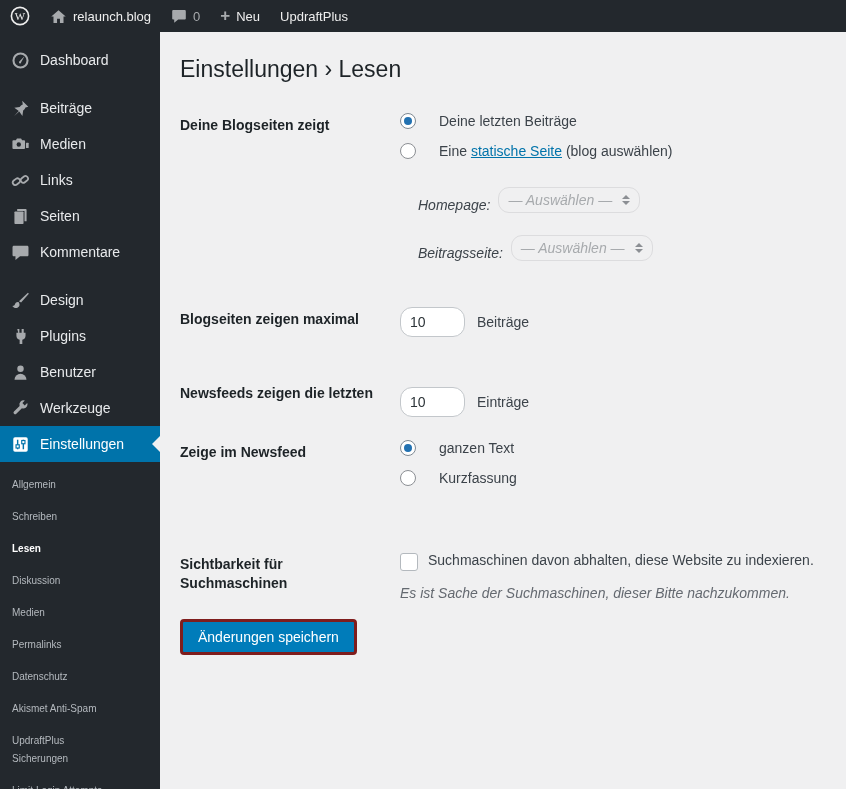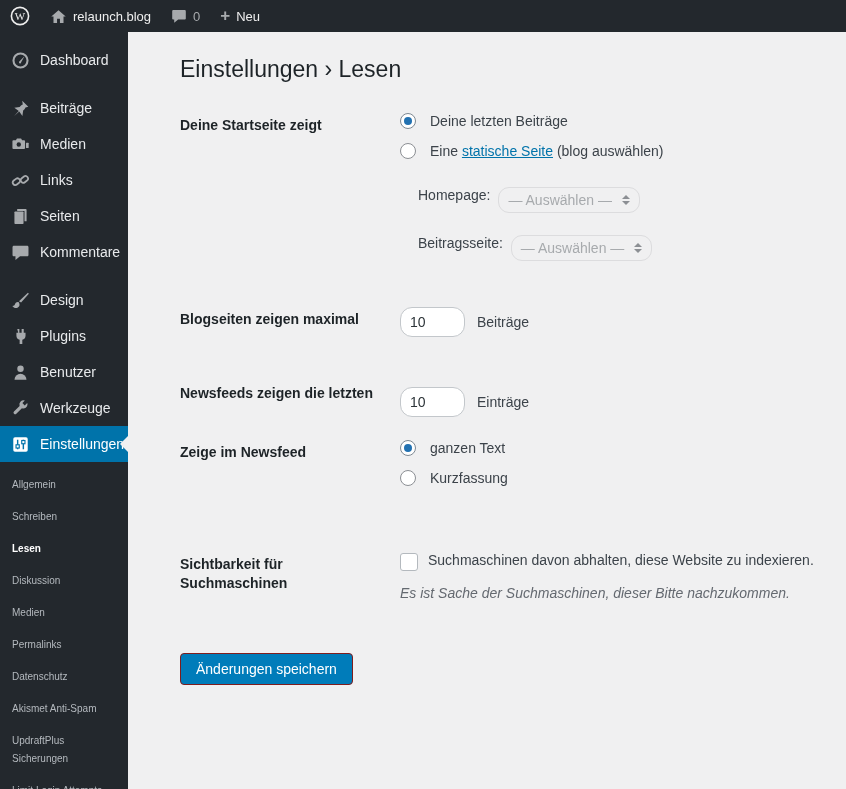--- a/index.html
+++ b/index.html
@@ -14,21 +14,21 @@
     background:#23282d; color:#eeeeee; display:flex; align-items:center;
     z-index:30; font-size:13px;
   }
   .ab-item { display:flex; align-items:center; gap:6px; padding:0 10px; height:32px; cursor:pointer; }
   .ab-item svg { display:block; }
   .ab-icon { color:#a7aaad; display:flex; align-items:center; }
   .ab-count { color:#a7aaad; }
   .ab-plus { font-size:17px; font-weight:700; color:#a7aaad; line-height:1; margin-top:-2px; }
   
   .sidebar {
-    position:fixed; top:32px; left:0; bottom:0; width:128px;
+    position:fixed; top:32px; left:0; bottom:0; width:160px;
     background:#23282d; color:#eeeeee; z-index:20; display:flex; flex-direction:column;
   }
   .menu { flex:1 1 auto; padding-top:10px; }
   .menu-item {
     --icon-bg:#23282d;
     display:flex; align-items:center; gap:10px; padding:8px 8px 8px 10px;
     color:#e8eaec; cursor:pointer; font-size:14px; line-height:18px; position:relative;
   }
   .menu-item .mi-icon { width:20px; height:20px; color:#a7aaad; flex:0 0 20px; display:flex; align-items:center; justify-content:center; }
   .menu-item.active { --icon-bg:#0073aa; background:#0073aa; color:#ffffff; font-weight:400; }
@@ -53,35 +53,35 @@
     flex:0 0 220px; width:220px; padding-right:25px; font-weight:700; color:#1d2327;
     font-size:14px; line-height:1.4; padding-top:3px;
   }
   .form-value { flex:1 1 auto; }
   .row-startpage { margin-top:28px; }
   .row-blogpages { margin-top:24px; }
   .row-feeds { margin-top:44px; }
   .row-feedcontent { margin-top:23px; }
   .row-visibility { margin-top:52px; }
   
-  .choice { display:flex; align-items:center; gap:14px; margin-bottom:14px; cursor:pointer; }
+  .choice { display:flex; align-items:center; gap:23px; margin-bottom:14px; cursor:pointer; }
   .radio {
     width:16px; height:16px; border-radius:50%; background:#ffffff;
     border:1px solid #8c8f94; display:inline-flex; align-items:center; justify-content:center; flex:0 0 16px;
   }
   .radio.checked { border-color:#7e8993; }
   .radio.checked::after { content:""; width:8px; height:8px; border-radius:50%; background:#2271b1; }
   .checkbox {
     width:18px; height:18px; border-radius:3px; background:#ffffff;
     border:1px solid #b4b9be; flex:0 0 18px; cursor:pointer; margin-top:1px;
   }
   a.inline-link { color:#0073aa; text-decoration:underline; cursor:pointer; }
   
   .select-rows { margin:28px 0 4px 18px; }
-  .select-row { display:flex; align-items:flex-start; margin-bottom:22px; }
+  .select-row { display:flex; align-items:flex-end; margin-bottom:22px;font-style:italic; }
   .select-row .sr-label { color:#3c434a; margin-right:8px; }
   .wp-select {
     display:inline-flex; align-items:center; gap:10px;
     background:#f0f0f1; border:1px solid #dcdcde; border-radius:11px;
     padding:3px 9px; color:#a7aaad; font-size:14px; min-height:26px; cursor:default;
   }
   .sel-arrows { display:flex; flex-direction:column; gap:2px; }
   .sel-arrows i { display:block; width:0; height:0; border-left:4px solid transparent; border-right:4px solid transparent; }
   .sel-arrows i.up { border-bottom:4px solid #8c8f94; }
   .sel-arrows i.down { border-top:4px solid #8c8f94; }
@@ -89,21 +89,21 @@
   .num-line { display:flex; align-items:center; gap:12px; }
   .num-input {
     width:65px; height:30px; border:1px solid #c3c7cb; border-radius:12px;
     padding:0 9px; font-size:14px; color:#2c3338; background:#ffffff;
     font-family:"Liberation Sans","DejaVu Sans",sans-serif;
   }
   .check-line { display:flex; align-items:flex-start; gap:10px; }
   .note { font-style:italic; color:#646970; margin-top:14px; }
   
   .button-primary {
-    margin-top:52px; display:inline-block; background:#007cba; border:1px solid #7f1d1d;
+    margin-top:18px; display:inline-block; background:#007cba; border:3px solid #7f1d1d;
     color:#ffffff; font-size:14px; padding:7px 15px; border-radius:4px; cursor:pointer;
     font-family:"Liberation Sans","DejaVu Sans",sans-serif;
   }
 </style>
 </head>
 <body>
 
 <div class="admin-bar">
   <div class="ab-item">
     <span class="ab-icon" style="color:#eeeeee">
@@ -125,20 +125,23 @@
     <span class="ab-icon">
       <svg width="16" height="16" viewBox="0 0 20 20">
           <path fill="currentColor" d="M3 2.5h14c.8 0 1.5.7 1.5 1.5v9c0 .8-.7 1.5-1.5 1.5h-8l-5 4v-4H3c-.8 0-1.5-.7-1.5-1.5V4c0-.8.7-1.5 1.5-1.5z"></path>
         </svg>
     </span>
     <span class="ab-count">0</span>
   </div>
   <div class="ab-item">
     <span class="ab-plus">+</span>
     <span>Neu</span>
+  </div>
+  <div class="ab-item">
+    <span>UpdraftPlus</span>
   </div>
 </div>
 
 <div class="sidebar">
   <div class="menu">
 
     <div class="menu-item">
       <span class="mi-icon">
         <svg width="19" height="19" viewBox="0 0 20 20">
             <circle cx="10" cy="10" r="7.4" fill="none" stroke="currentColor" stroke-width="2.2"></circle>
@@ -266,21 +269,21 @@
     </div>
   </div>
 
 </div>
 
 <div class="content">
   <h1 class="page-title">Einstellungen › Lesen</h1>
 
   
   <div class="form-row row-startpage">
-    <div class="form-label">Deine Startseite zeigt</div>
+    <div class="form-label">Deine Blogseiten zeigt</div>
     <div class="form-value">
       <label class="choice">
         <span class="radio checked"></span>
         <span>Deine letzten Beiträge</span>
       </label>
       <label class="choice">
         <span class="radio"></span>
         <span>
           <span>Eine</span>
           <a class="inline-link">statische Seite</a>

